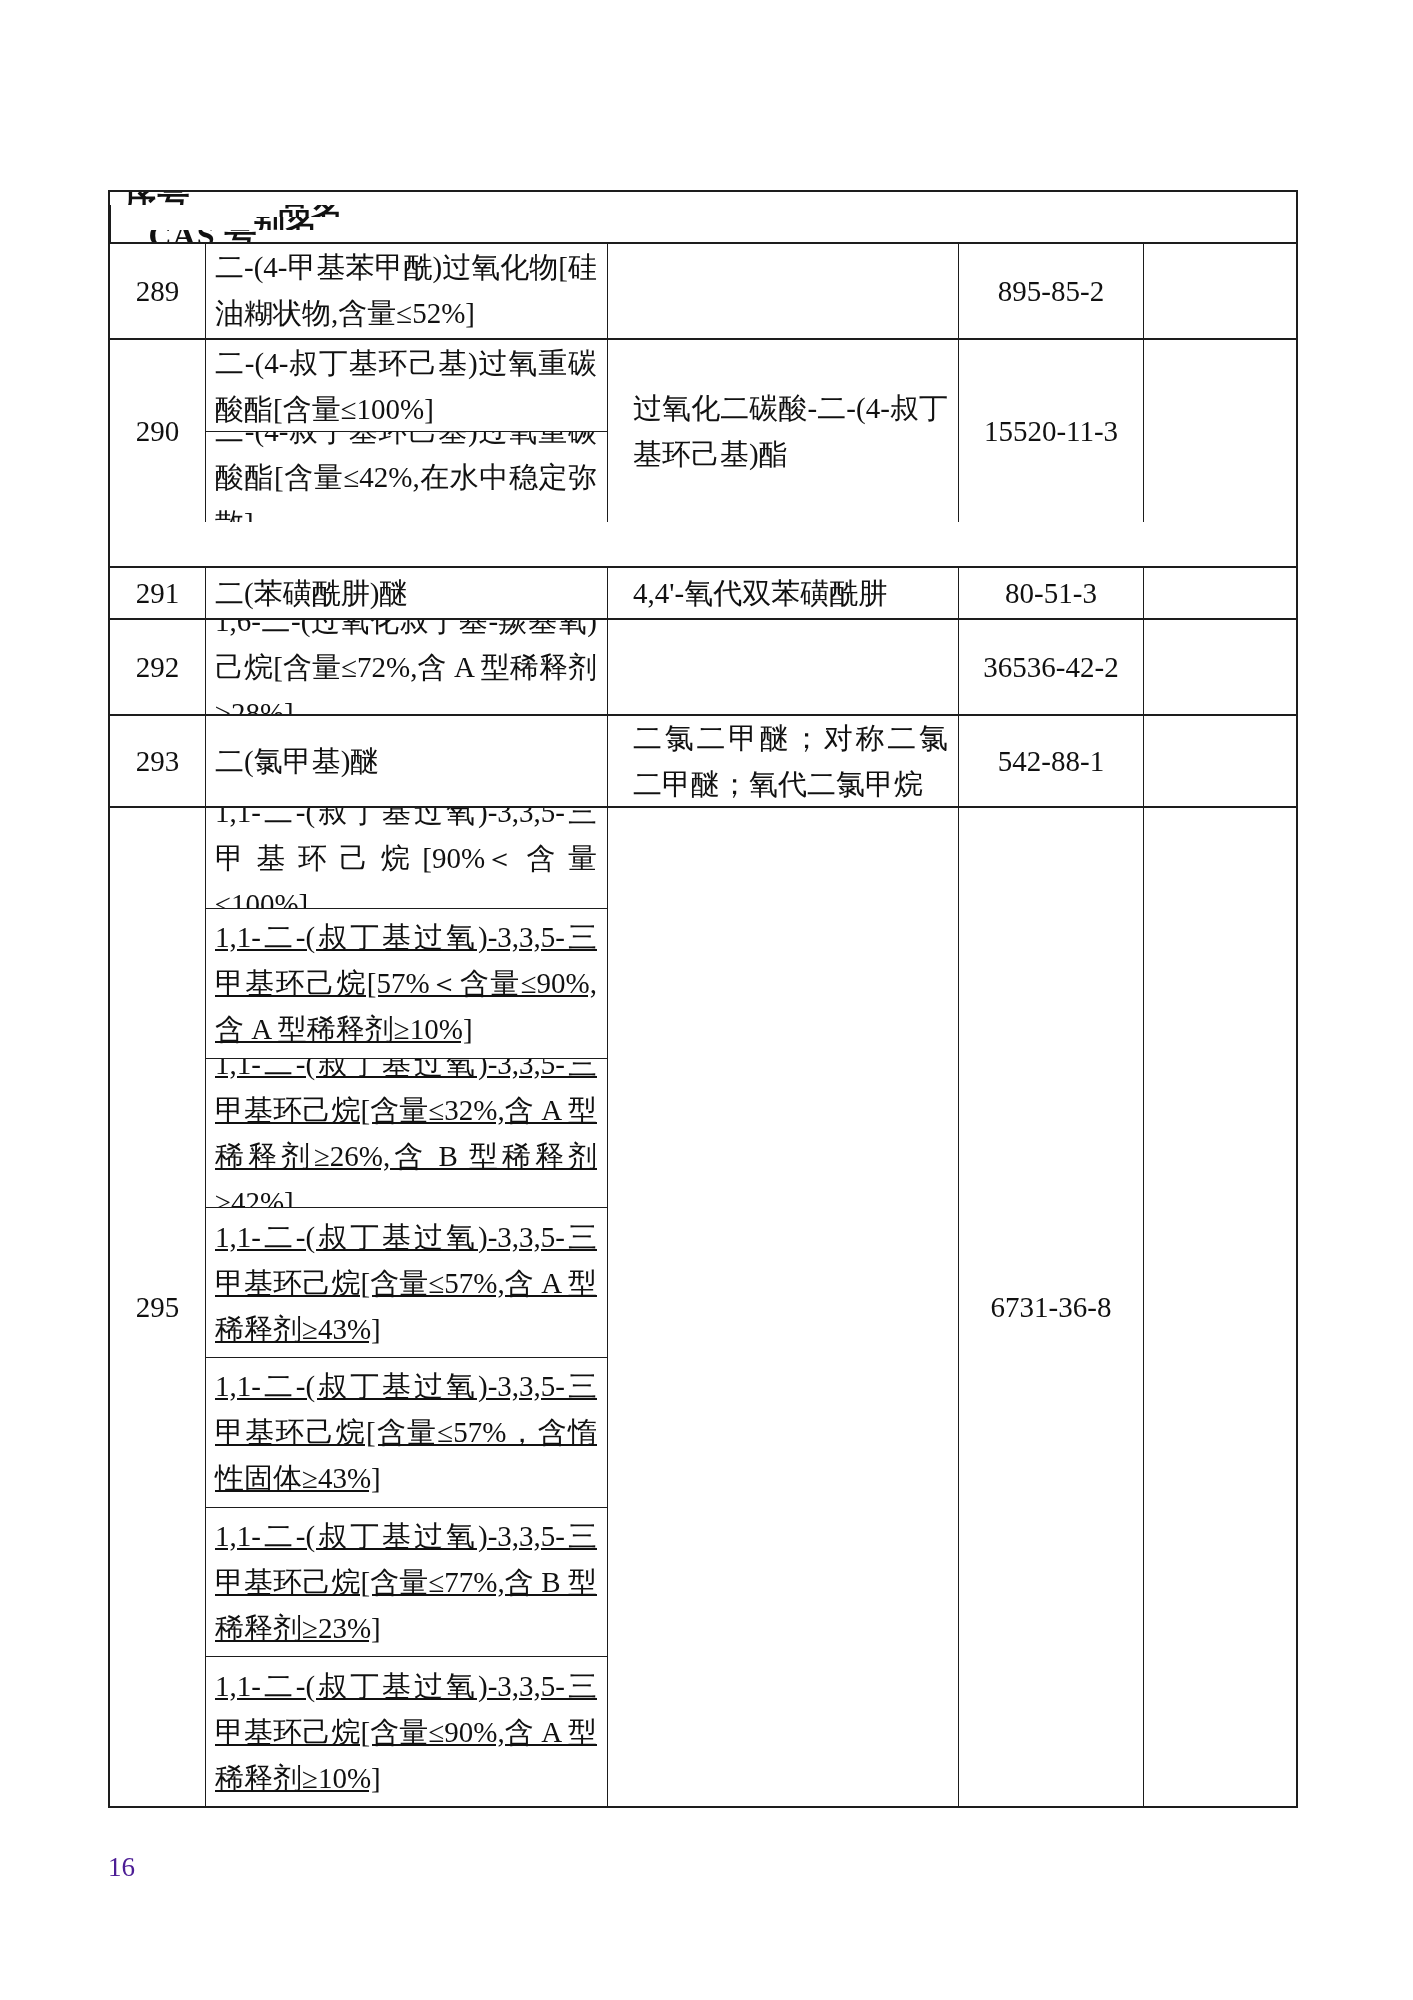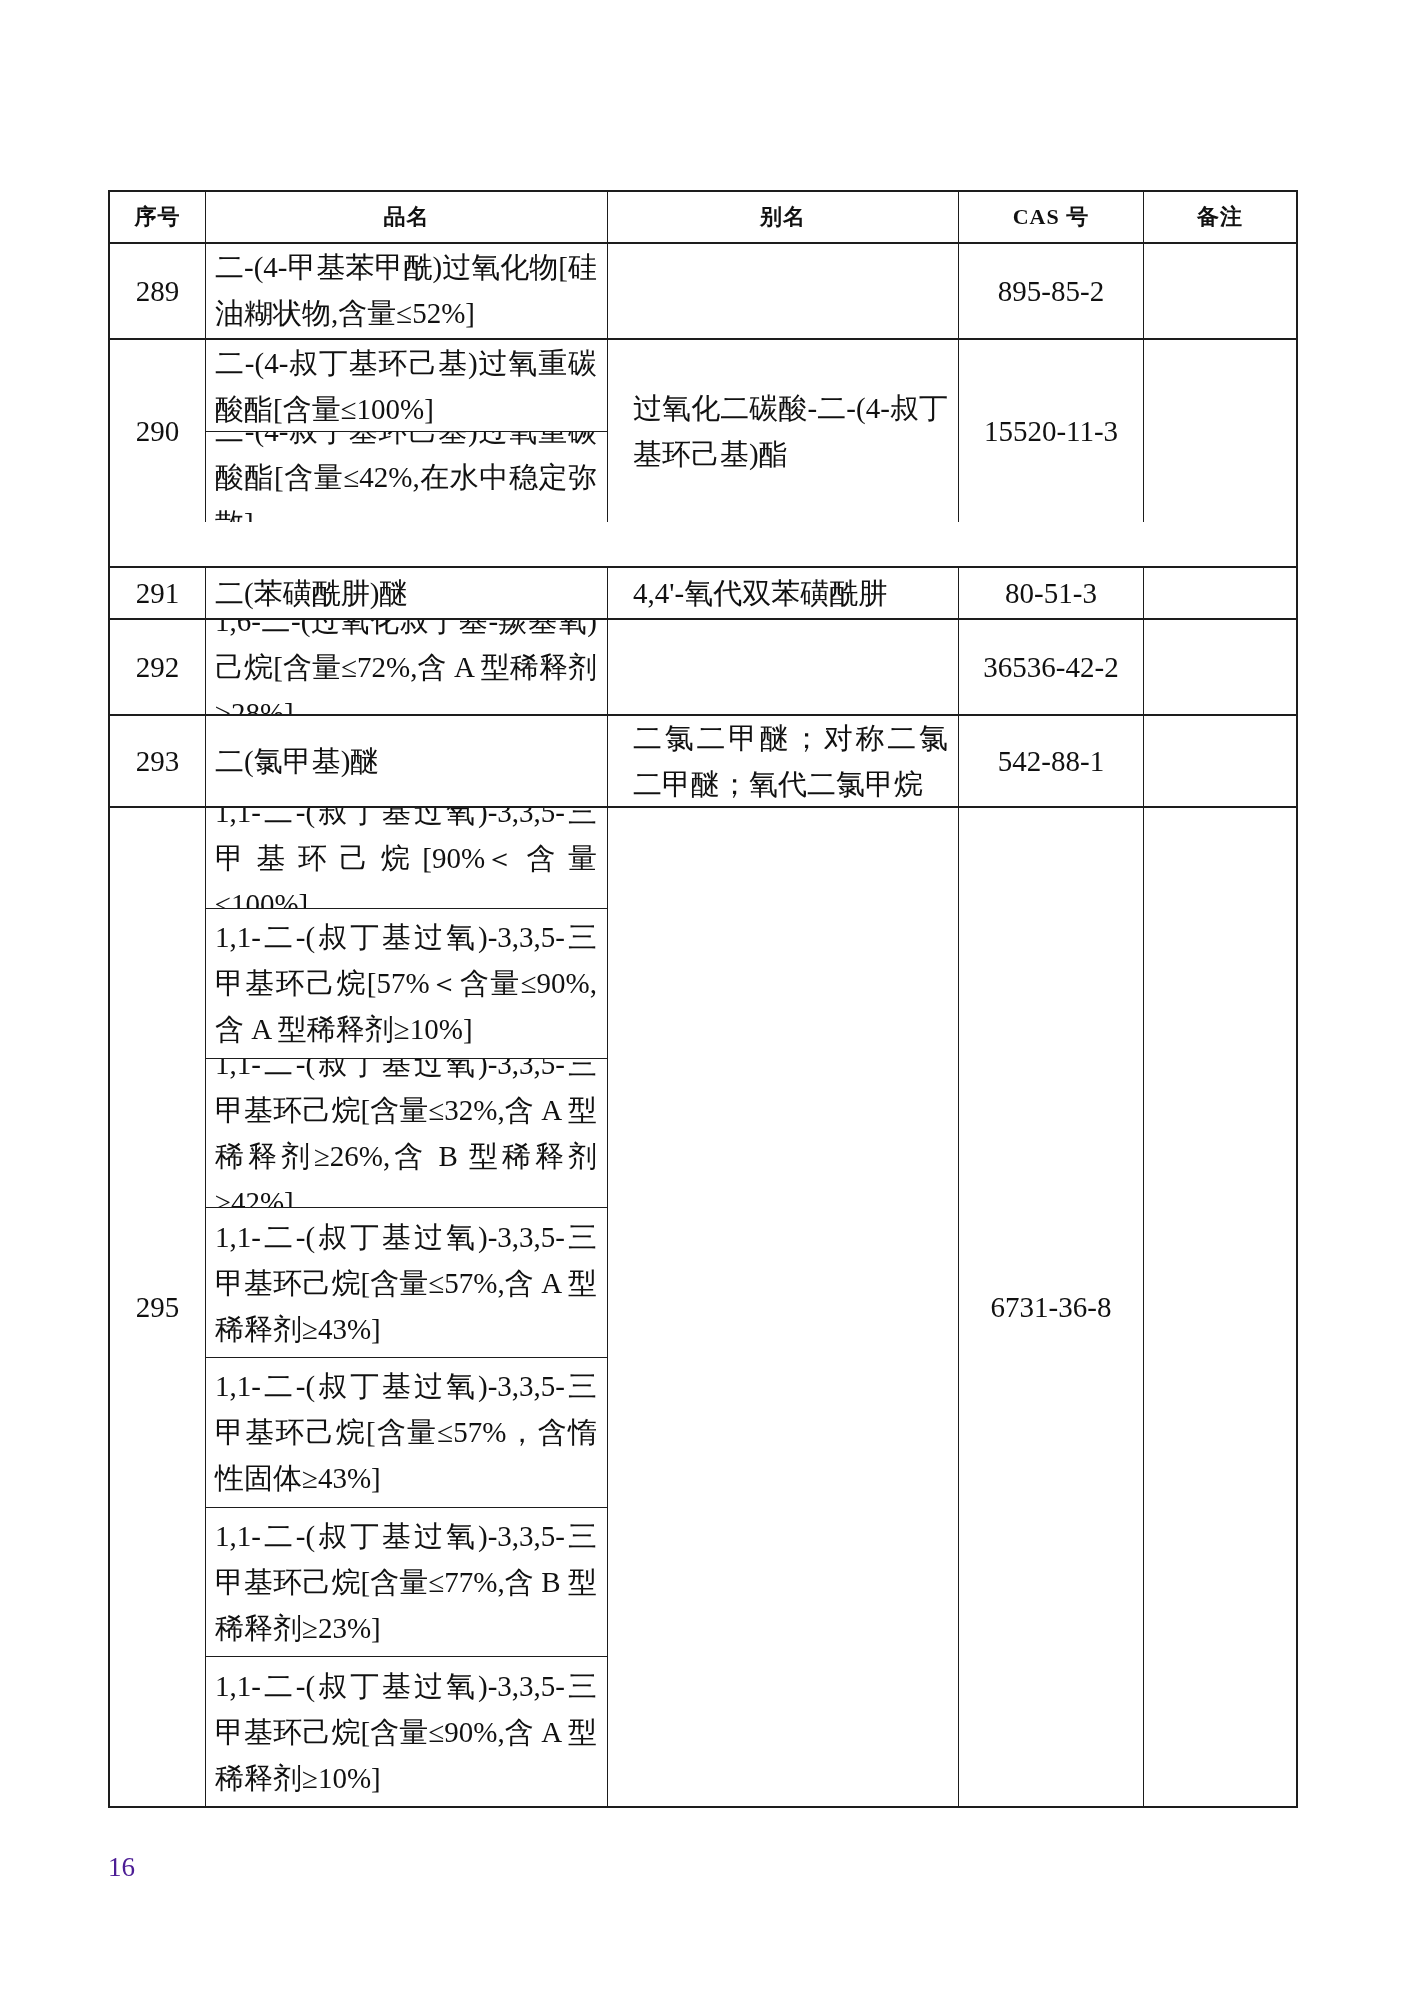--- a/index.html
+++ b/index.html
@@ -30,21 +30,21 @@
     display: flex;
     align-items: center;
     overflow: hidden;
   }
   .row .cell + .cell { border-left: 1.5px solid #1d1d1d; }
   .c-no     { width: 95px;  justify-content: center; }
   .c-name   { width: 402px; padding: 0; display: block; }
   .c-alias  { width: 351px; padding-left: 16px; }
   .c-cas    { width: 185px; justify-content: center; text-align: center; }
   .c-remark { flex: 1; }
-  .hdr { height: 50px; font-weight: bold; font-size: 22px; letter-spacing: 1px; }
+  .hdr { height: 50px; font-weight: bold; font-size: 32px; letter-spacing: 1px; flex-direction: column; }
   .hdr .cell { justify-content: center; text-align: center; }
   .hdr .c-name, .hdr .c-alias { display: flex; padding: 0; }
   .fs { font-size: 29px; line-height: 46px; }
   .jtext {
     width: 100%;
     padding: 0 10px 0 9px;
     box-sizing: border-box;
     text-align: justify;
     text-justify: inter-character;
   }
@@ -57,21 +57,21 @@
   .sub + .sub { border-top: 1.5px solid #1d1d1d; }
   
   .rh96  { height: 96px; }
   .rh184 { height: 184px; }
   .rh52  { height: 52px; margin-top: 44px; }
   .rh92  { height: 92px; }
   .rh1000{ height: 1000px; }
   
   .sh92  { height: 92px; }
   .sh100 { height: 100px; }
-  .sh150 { height: 150px; }
+  .sh150 { height: 150px; text-decoration: underline; }
   .name-fill { height: 100%; display: flex; flex-direction: column; }
   .pageno {
     position: absolute;
     left: 108px; top: 1852px;
     width: 1190px;
     text-align: left;
     font-size: 27px;
     color: #4c1d95;
   }
 </style>

